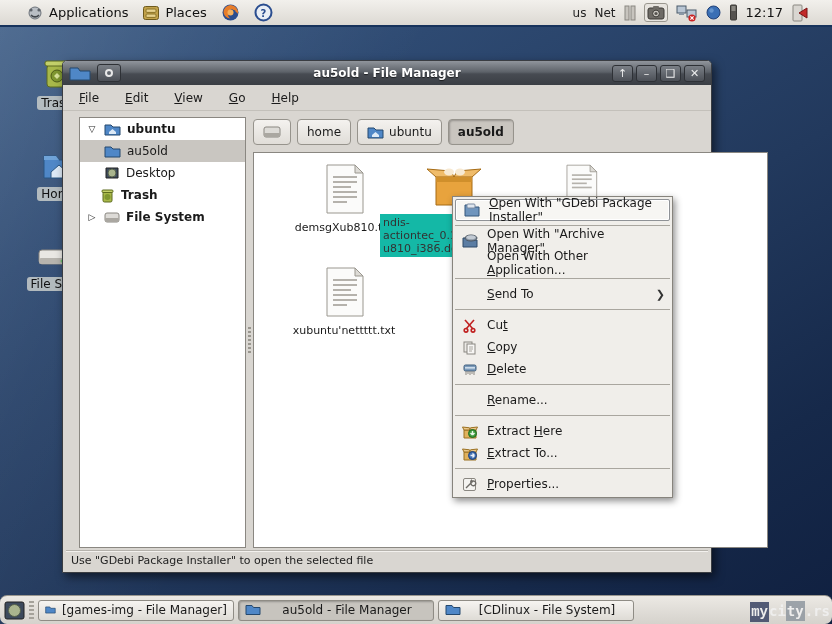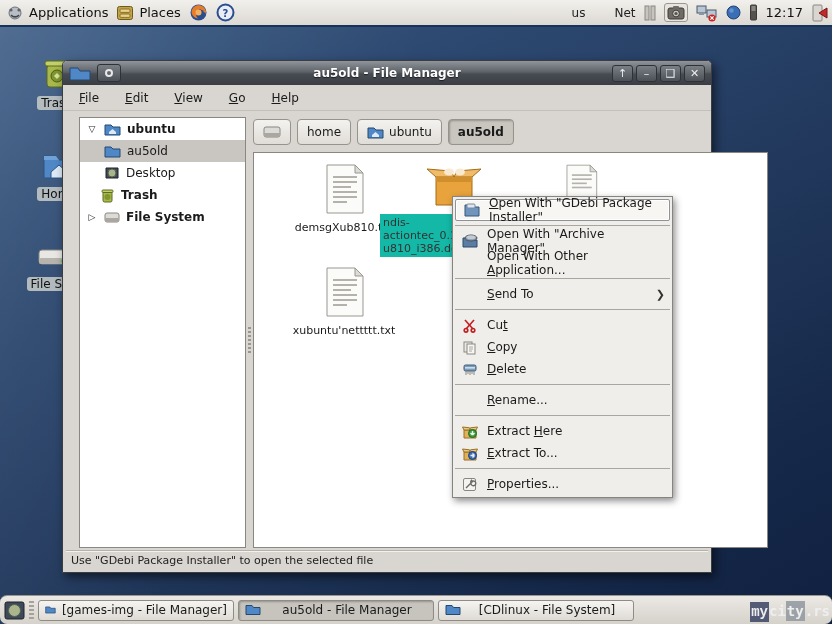--- a/index.html
+++ b/index.html
@@ -8,25 +8,25 @@
   #screen { position:relative; width:832px; height:624px; overflow:hidden;
     background:
       linear-gradient(115deg, rgba(255,255,255,0.10) 0%, rgba(255,255,255,0.04) 18%, rgba(255,255,255,0) 40%),
       linear-gradient(150deg, #3f5f88 0%, #2e4a72 25%, #22395d 55%, #16294a 80%, #102040 100%);
   }
   .u { text-decoration:underline; }
 
   
   #top-panel { position:absolute; left:0; top:0; width:832px; height:27px;
     background:linear-gradient(#f2f0ec,#dcd9d3); border-bottom:2px solid #17335c;
-    display:flex; align-items:center; padding:0 2px; }
+    display:flex; align-items:center; gap:6px; padding:0 22px; }
   .panel-item { display:flex; align-items:center; gap:5px; padding:2px 4px; border-radius:3px; }
   .panel-label { font-size:13px; color:#111; }
   #tray { margin-left:auto; display:flex; align-items:center; gap:8px; }
-  .tray-text { font-size:12px; color:#222;margin-left:21px; }
+  .tray-text { font-size:12px; color:#222; }
   .clock { font-size:13px; color:#111; }
   .camera-btn { border:1px solid #9a978f; border-radius:3px; background:#e7e4df; padding:1px 2px; display:flex; }
 
   
   .desk-icon { position:absolute; width:62px; text-align:center; }
   .desk-icon .dlabel { display:inline-block; margin-top:2px; background:rgba(200,204,202,0.85);
     border-radius:3px; padding:0 4px; font-size:12px; color:#111; white-space:nowrap; }
 
   
   #window { position:absolute; left:62px; top:60px; width:650px; height:513px;

